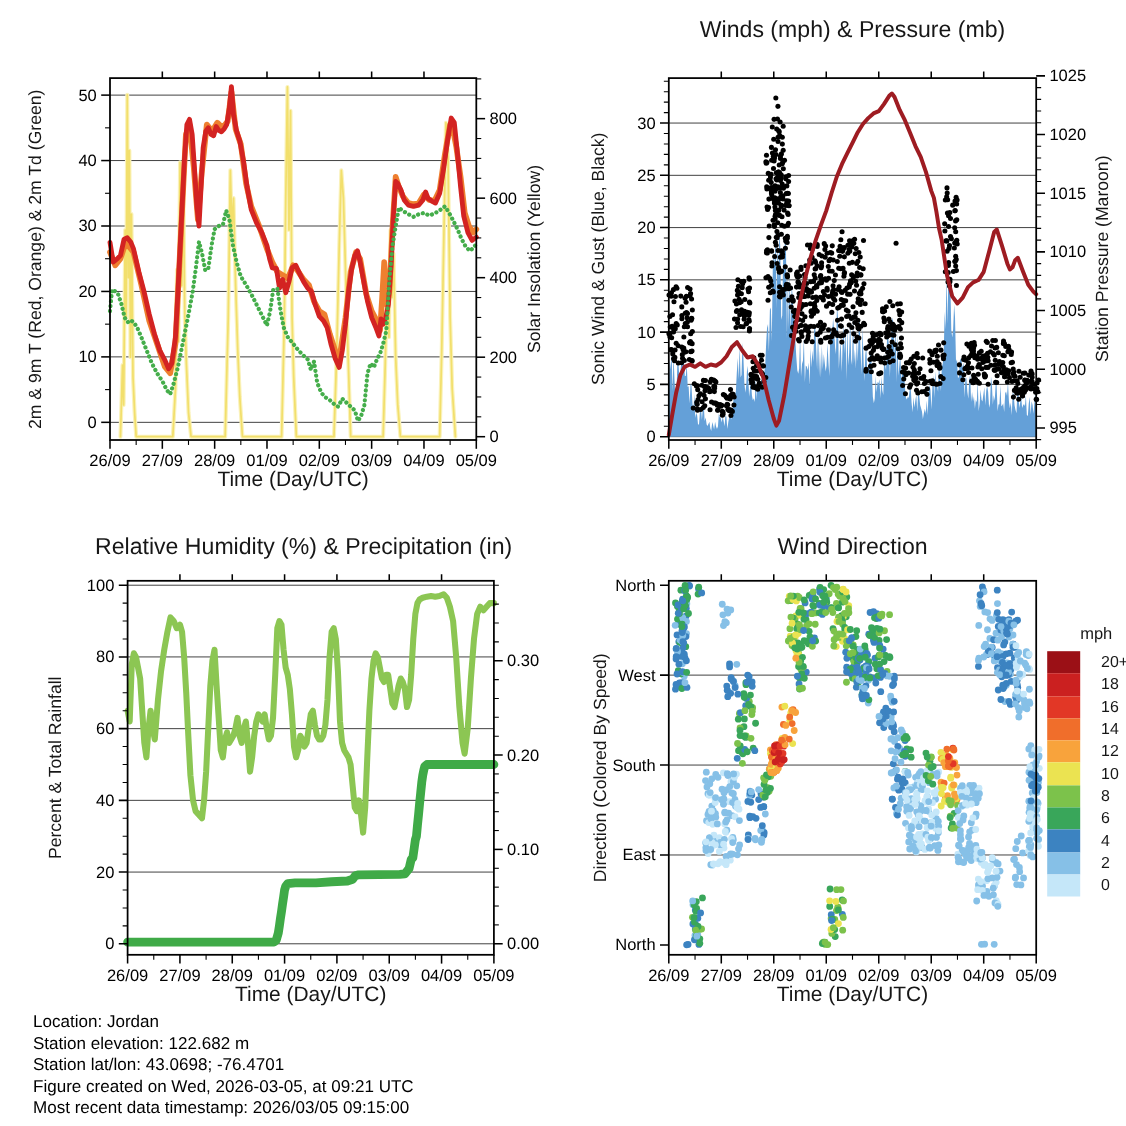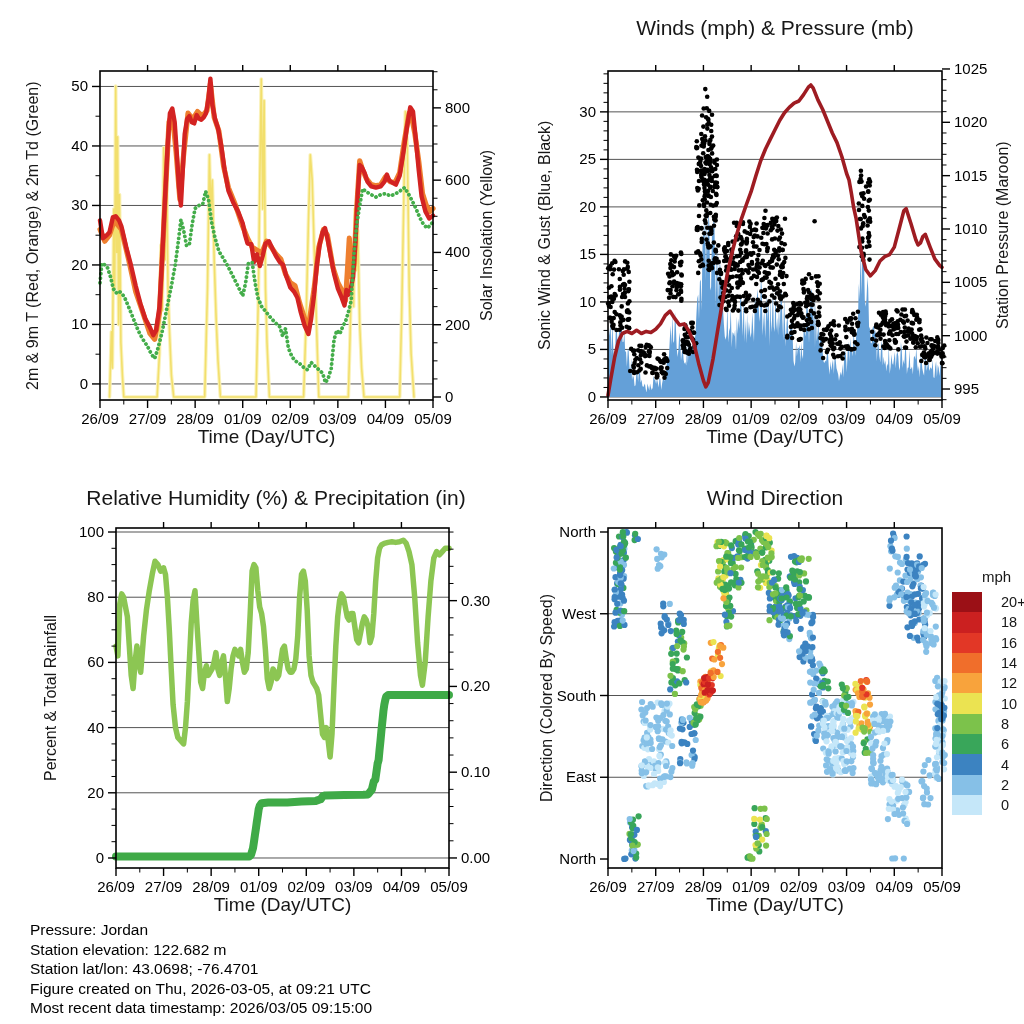--- a/index.html
+++ b/index.html
@@ -3041,21 +3041,21 @@
           </div>
           <div class="legend-row">
             <div class="legend-swatch" style="background: rgb(197, 231, 249);"></div>
             <div class="legend-label">0</div>
           </div>
         </div>
     </div>
   </div>
 
   <div class="footer-left">
-    <div>Pressure: Jordan</div>
+    <div>Location: Jordan</div>
     <div>Station elevation: 122.682 m</div>
     <div>Station lat/lon: 43.0698; -76.4701</div>
-    <div>Figure created on Thu, 2026-03-05, at 09:21 UTC</div>
+    <div>Figure created on Wed, 2026-03-05, at 09:21 UTC</div>
     <div>Most recent data timestamp: 2026/03/05 09:15:00</div>
   </div>
 
 
 </div>
 
 </body></html>

